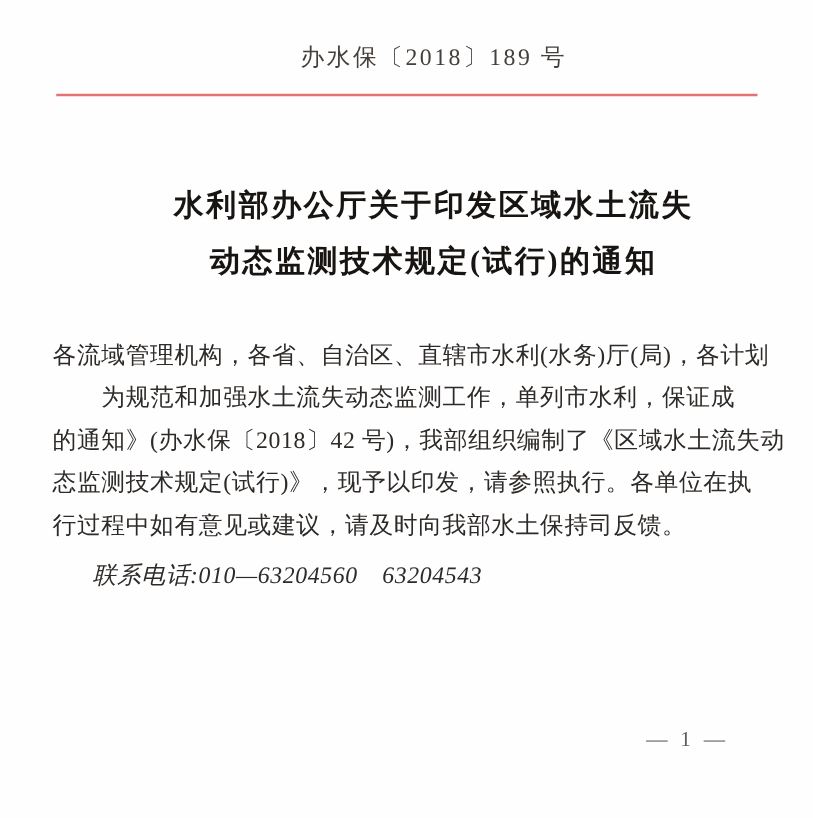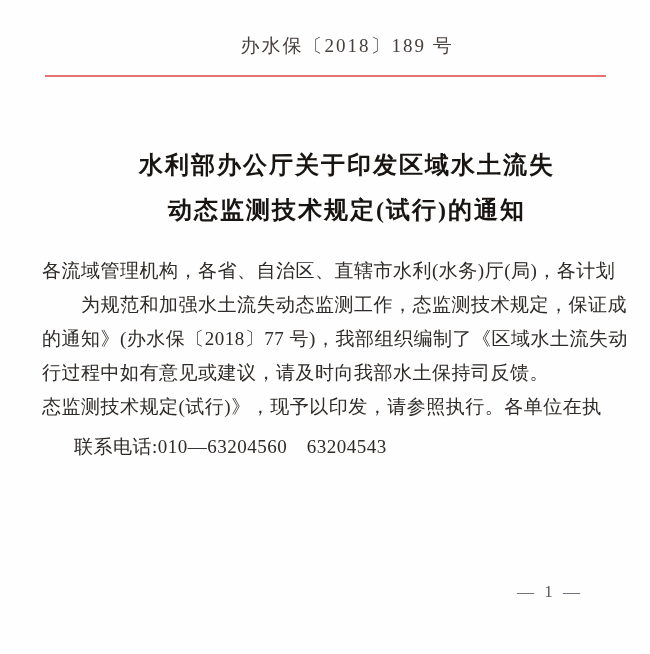--- a/index.html
+++ b/index.html
@@ -45,37 +45,38 @@
     text-align: center;
     font-weight: bold;
     font-size: 24px;
     line-height: 45px;
     letter-spacing: 2px;
     color: #171411;
   }
   
   .body-block {
     position: absolute;
-    top: 254px;
+    top: 268px;
     left: 42px;
     width: 572px;
     font-size: 19px;
     color: #2e2a27;
     letter-spacing: 0.5px;
   }
   .body-line {
     height: 34px;
     line-height: 34px;
     white-space: nowrap;
   }
   .body-line.indent {
     padding-left: 39px;
   }
   .contact-block {
     margin-top: 5px;
+    font-style: italic;
   }
   .contact-line {
     height: 36px;
     line-height: 36px;
     padding-left: 32px;
     white-space: nowrap;
   }
   
   .page-number {
     position: absolute;
@@ -97,24 +98,24 @@
 
   <div class="red-rule"></div>
 
   <div class="title-block">
     <div>水利部办公厅关于印发区域水土流失</div>
     <div>动态监测技术规定(试行)的通知</div>
   </div>
 
   <div class="body-block">
     <div class="body-line">各流域管理机构，各省、自治区、直辖市水利(水务)厅(局)，各计划</div>
-    <div class="body-line indent">为规范和加强水土流失动态监测工作，态监测技术规定，保证成</div>
-    <div class="body-line">的通知》(办水保〔2018〕77 号)，我部组织编制了《区域水土流失动</div>
+    <div class="body-line indent">为规范和加强水土流失动态监测工作，单列市水利，保证成</div>
+    <div class="body-line">的通知》(办水保〔2018〕42 号)，我部组织编制了《区域水土流失动</div>
+    <div class="body-line">态监测技术规定(试行)》，现予以印发，请参照执行。各单位在执</div>
     <div class="body-line">行过程中如有意见或建议，请及时向我部水土保持司反馈。</div>
-    <div class="body-line">态监测技术规定(试行)》，现予以印发，请参照执行。各单位在执</div>
 
     <div class="contact-block">
       <div class="contact-line">
         <span>联系电话:</span><span>010—63204560　63204543</span>
       </div>
     </div>
   </div>
 
   <div class="page-number">— 1 —</div>
 

